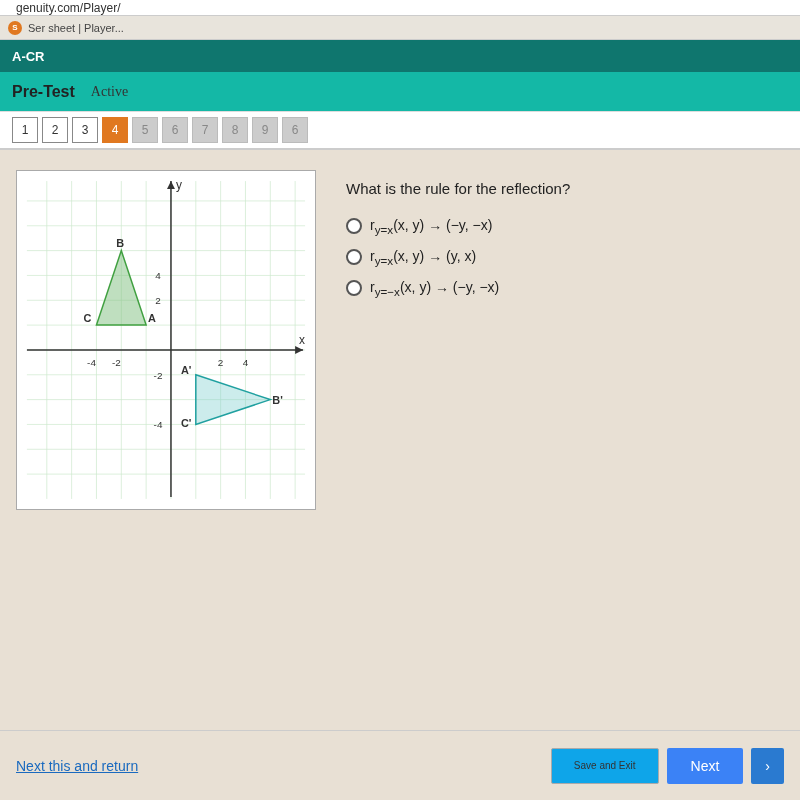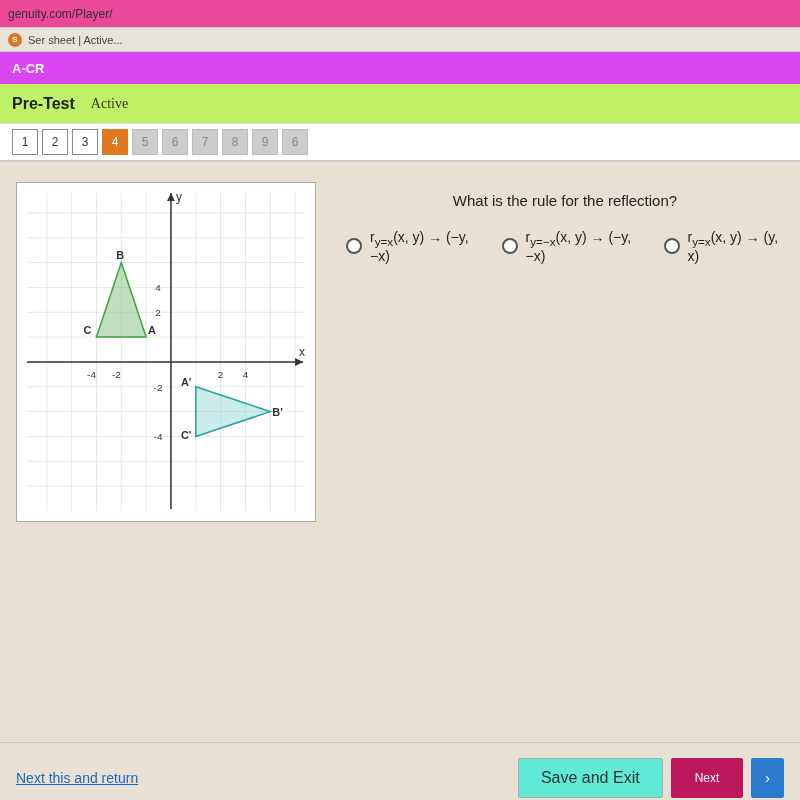--- a/index.html
+++ b/index.html
@@ -6,26 +6,26 @@
     body {
       width: 800px;
       height: 800px;
       overflow: hidden;
       font-family: Arial, sans-serif;
       background: #d4c9b8;
     }
 
     
     .browser-bar {
-      background: #ec4899;
-      padding: 4px 8px;
+      background: #ffffff;
+      padding: 4px 16px;
       font-size: 12px;
       color: #333;
       border-bottom: 1px solid #ccc;
-      height: 28px;
+      height: 16px;
       display: flex;
       align-items: center;
     }
 
     .tab-bar {
       background: #e8e4dc;
       padding: 3px 8px;
       font-size: 11px;
       color: #444;
       height: 24px;
@@ -43,33 +43,33 @@
       display: inline-flex;
       align-items: center;
       justify-content: center;
       font-size: 8px;
       color: white;
       font-weight: bold;
     }
 
     
     .app-header {
-      background: #d946ef;
+      background: #0f766e;
       color: white;
       padding: 6px 12px;
       font-size: 13px;
       font-weight: bold;
       height: 32px;
       display: flex;
       align-items: center;
     }
 
     
     .pretest-bar {
-      background: #bef264;
+      background: #14b8a6;
       padding: 8px 12px;
       border-bottom: 1px solid #ddd;
       display: flex;
       align-items: center;
       gap: 16px;
       height: 40px;
     }
 
     .pretest-title {
       font-size: 16px;
@@ -148,27 +148,26 @@
     .question-area {
       flex: 1;
       padding-top: 10px;
     }
 
     .question-text {
       font-size: 15px;
       color: #222;
       margin-bottom: 20px;
       font-weight: normal;
-      text-align: center;
     }
 
     .answer-options {
       display: flex;
-      flex-direction: row;
-      gap: 20px;
+      flex-direction: column;
+      gap: 12px;
     }
 
     .answer-option {
       display: flex;
       align-items: center;
       gap: 8px;
       cursor: pointer;
     }
 
     .radio-circle {
@@ -202,34 +201,34 @@
       text-decoration: underline;
       cursor: pointer;
     }
 
     .footer-buttons {
       display: flex;
       gap: 8px;
     }
 
     .btn-save-exit {
-      background: #5eead4;
+      background: #0ea5e9;
       border: 1px solid #aaa;
       padding: 10px 22px;
-      font-size: 16px;
+      font-size: 10px;
       cursor: pointer;
       color: #333;
       border-radius: 2px;
     }
 
     .btn-next {
-      background: #be185d;
+      background: #3b82f6;
       border: none;
       padding: 10px 24px;
-      font-size: 12px;
+      font-size: 14px;
       cursor: pointer;
       color: white;
       border-radius: 2px;
       text-align: center;
     }
 
     .btn-arrow {
       background: #2a7ad0;
       border: none;
       padding: 10px 14px;
@@ -241,21 +240,21 @@
   </style>
 </head>
 <body>
 
 <div class="browser-bar">
   <span>genuity.com/Player/</span>
 </div>
 
 <div class="tab-bar">
   <span class="tab-favicon">S</span>
-  <span>Ser sheet | Active...</span>
+  <span>Ser sheet | Player...</span>
 </div>
 
 <div class="app-header">
   <span>A-CR</span>
 </div>
 
 <div class="pretest-bar">
   <span class="pretest-title">Pre-Test</span>
   <span class="pretest-status">Active</span>
 </div>
@@ -342,26 +341,26 @@
 
     <div class="answer-options">
 
       <label class="answer-option">
         <div class="radio-circle"></div>
         <span class="option-text">r<sub>y=x</sub>(x, y) → (−y, −x)</span>
       </label>
 
       <label class="answer-option">
         <div class="radio-circle"></div>
-        <span class="option-text">r<sub>y=−x</sub>(x, y) → (−y, −x)</span>
+        <span class="option-text">r<sub>y=x</sub>(x, y) → (y, x)</span>
       </label>
 
       <label class="answer-option">
         <div class="radio-circle"></div>
-        <span class="option-text">r<sub>y=x</sub>(x, y) → (y, x)</span>
+        <span class="option-text">r<sub>y=−x</sub>(x, y) → (−y, −x)</span>
       </label>
 
 
     </div>
   </div>
 </div>
 
 <div style="background:#e8e0d4; height: 60px;"></div>
 
 <div class="footer-area">

